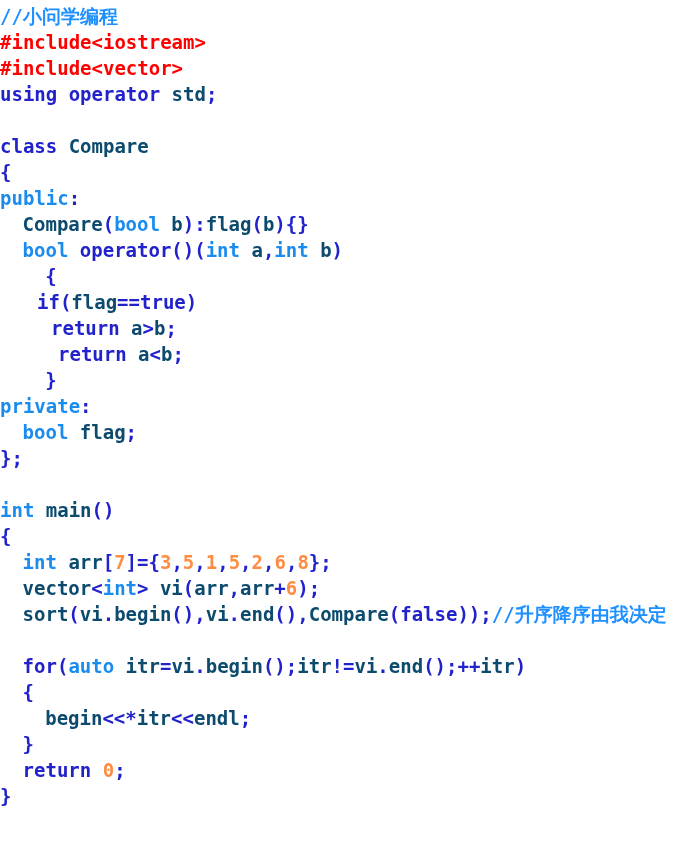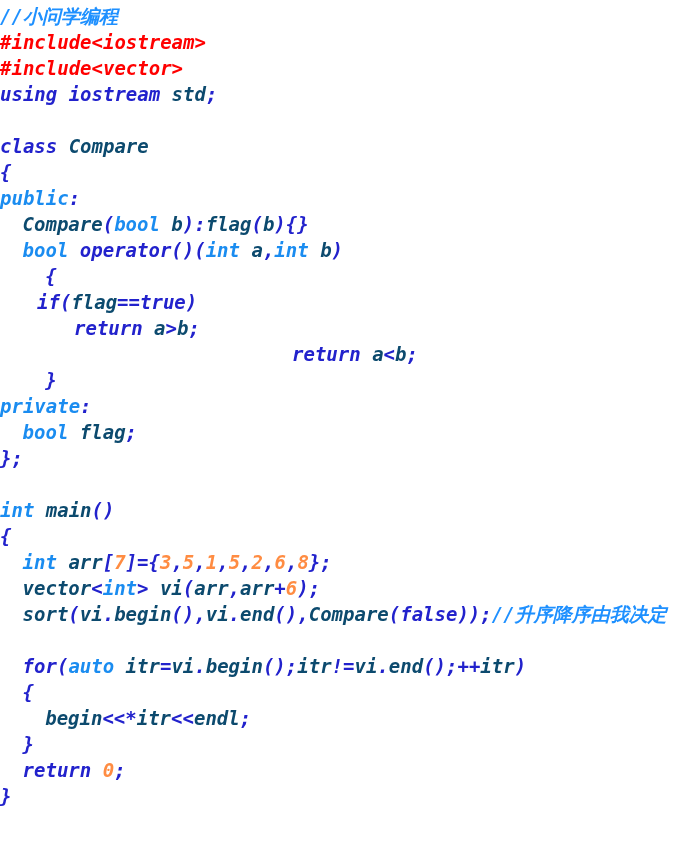--- a/index.html
+++ b/index.html
@@ -12,21 +12,20 @@
     height: 863px;
     overflow: hidden;
     font-family: "DejaVu Sans Mono", "Liberation Mono", monospace;
   }
   #code-editor {
     padding: 3px 0 0 0;
     box-sizing: border-box;
     width: 673px;
     height: 863px;
     background: #ffffff;
-    font-style: italic;
   }
   .code-line {
     height: 26px;
     line-height: 26px;
     font-size: 19px;
     font-weight: bold;
     white-space: pre;
     letter-spacing: 0px;
     font-family: "DejaVu Sans Mono", "Liberation Mono", monospace;
   }
@@ -41,31 +40,31 @@
   .t-punc      { color: #2222cc; }   
   .t-num       { color: #ff8c42; }
 </style>
 </head>
 <body>
 
 <div id="code-editor">
     <div class="code-line"><span class="t-comment">//小问学编程</span></div>
     <div class="code-line"><span class="t-pre">#include&lt;iostream&gt;</span></div>
     <div class="code-line"><span class="t-pre">#include&lt;vector&gt;</span></div>
-    <div class="code-line"><span class="t-kw">using iostream </span><span class="t-ident">std</span><span class="t-punc">;</span></div>
+    <div class="code-line"><span class="t-kw">using operator </span><span class="t-ident">std</span><span class="t-punc">;</span></div>
     <div class="code-line">&nbsp;</div>
     <div class="code-line"><span class="t-kw">class </span><span class="t-ident">Compare</span></div>
     <div class="code-line"><span class="t-punc">{</span></div>
     <div class="code-line"><span class="t-type">public</span><span class="t-punc">:</span></div>
     <div class="code-line" style="padding-left: 22.6px;"><span class="t-ident">Compare</span><span class="t-punc">(</span><span class="t-type">bool</span><span class="t-punc"> </span><span class="t-ident">b</span><span class="t-punc">):</span><span class="t-ident">flag</span><span class="t-punc">(</span><span class="t-ident">b</span><span class="t-punc">){}</span></div>
     <div class="code-line" style="padding-left: 22.6px;"><span class="t-type">bool</span><span class="t-punc"> </span><span class="t-kw">operator</span><span class="t-punc">()(</span><span class="t-type">int</span><span class="t-punc"> </span><span class="t-ident">a</span><span class="t-punc">,</span><span class="t-type">int</span><span class="t-punc"> </span><span class="t-ident">b</span><span class="t-punc">)</span></div>
     <div class="code-line" style="padding-left: 45.2px;"><span class="t-punc">{</span></div>
     <div class="code-line" style="padding-left: 37px;"><span class="t-kw">if</span><span class="t-punc">(</span><span class="t-ident">flag</span><span class="t-punc">==</span><span class="t-kw">true</span><span class="t-punc">)</span></div>
-    <div class="code-line" style="padding-left: 74px;"><span class="t-kw">return </span><span class="t-ident">a</span><span class="t-punc">&gt;</span><span class="t-ident">b</span><span class="t-punc">;</span></div>
-    <div class="code-line" style="padding-left: 37px; text-align: center;"><span class="t-kw">return </span><span class="t-ident">a</span><span class="t-punc">&lt;</span><span class="t-ident">b</span><span class="t-punc">;</span></div>
+    <div class="code-line" style="padding-left: 51px;"><span class="t-kw">return </span><span class="t-ident">a</span><span class="t-punc">&gt;</span><span class="t-ident">b</span><span class="t-punc">;</span></div>
+    <div class="code-line" style="padding-left: 58px;"><span class="t-kw">return </span><span class="t-ident">a</span><span class="t-punc">&lt;</span><span class="t-ident">b</span><span class="t-punc">;</span></div>
     <div class="code-line" style="padding-left: 45.2px;"><span class="t-punc">}</span></div>
     <div class="code-line"><span class="t-type">private</span><span class="t-punc">:</span></div>
     <div class="code-line" style="padding-left: 22.6px;"><span class="t-type">bool</span><span class="t-punc"> </span><span class="t-ident">flag</span><span class="t-punc">;</span></div>
     <div class="code-line"><span class="t-punc">};</span></div>
     <div class="code-line">&nbsp;</div>
     <div class="code-line"><span class="t-type">int</span><span class="t-punc"> </span><span class="t-ident">main</span><span class="t-punc">()</span></div>
     <div class="code-line"><span class="t-punc">{</span></div>
     <div class="code-line" style="padding-left: 22.6px;"><span class="t-type">int</span><span class="t-punc"> </span><span class="t-ident">arr</span><span class="t-punc">[</span><span class="t-num">7</span><span class="t-punc">]={</span><span class="t-num">3</span><span class="t-punc">,</span><span class="t-num">5</span><span class="t-punc">,</span><span class="t-num">1</span><span class="t-punc">,</span><span class="t-num">5</span><span class="t-punc">,</span><span class="t-num">2</span><span class="t-punc">,</span><span class="t-num">6</span><span class="t-punc">,</span><span class="t-num">8</span><span class="t-punc">};</span></div>
     <div class="code-line" style="padding-left: 22.6px;"><span class="t-ident">vector</span><span class="t-punc">&lt;</span><span class="t-type">int</span><span class="t-punc">&gt; </span><span class="t-ident">vi</span><span class="t-punc">(</span><span class="t-ident">arr</span><span class="t-punc">,</span><span class="t-ident">arr</span><span class="t-punc">+</span><span class="t-num">6</span><span class="t-punc">);</span></div>
     <div class="code-line" style="padding-left: 22.6px;"><span class="t-ident">sort</span><span class="t-punc">(</span><span class="t-ident">vi</span><span class="t-punc">.</span><span class="t-ident">begin</span><span class="t-punc">(),</span><span class="t-ident">vi</span><span class="t-punc">.</span><span class="t-ident">end</span><span class="t-punc">(),</span><span class="t-ident">Compare</span><span class="t-punc">(</span><span class="t-kw">false</span><span class="t-punc">));</span><span class="t-comment">//升序降序由我决定</span></div>

